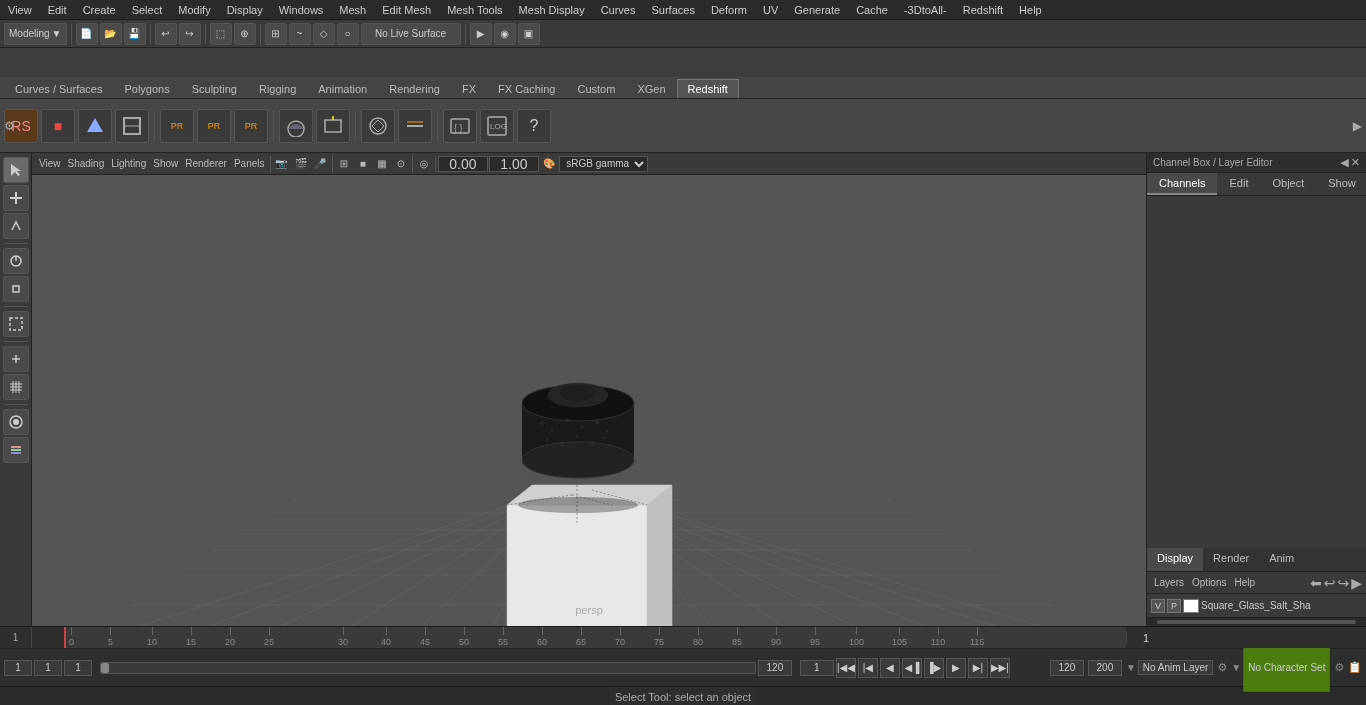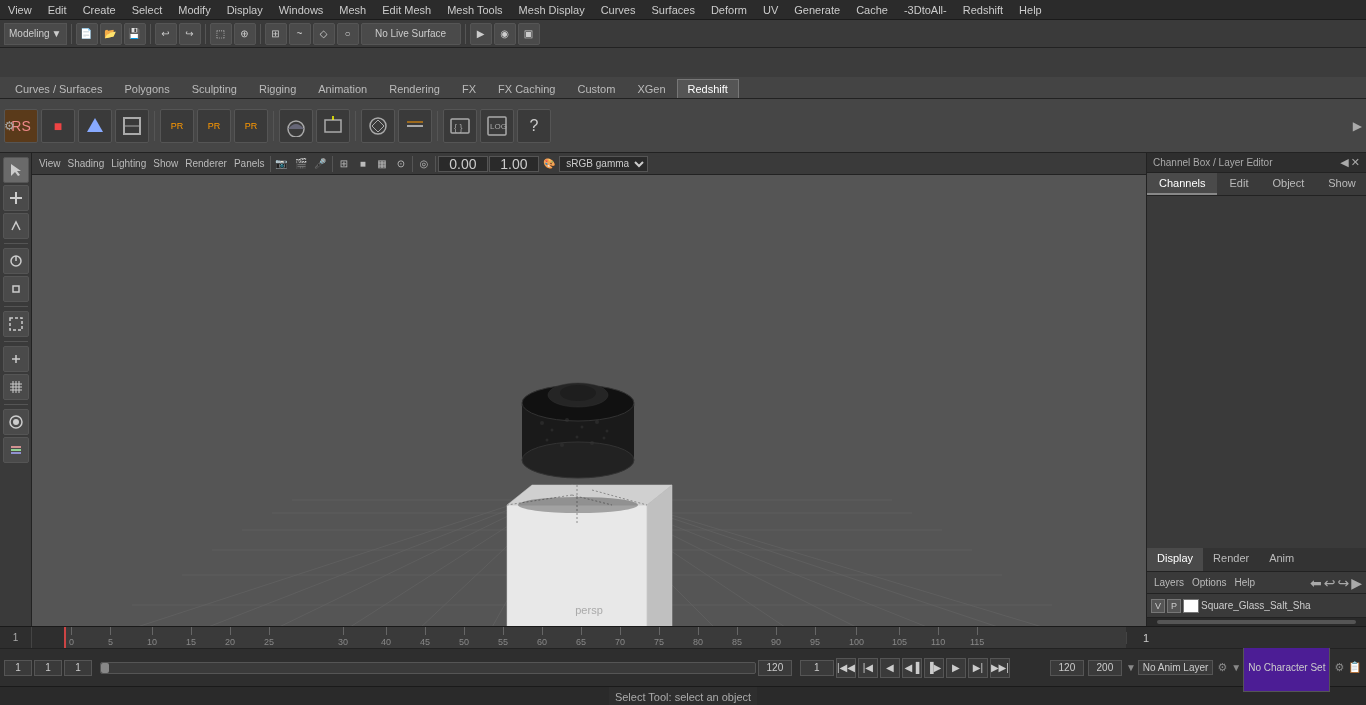--- a/index.html
+++ b/index.html
@@ -764,21 +764,21 @@
     <input class="rc-input" value="200" style="width: 34px;">
 
     <div style="display:flex; align-items:center; gap:2px;">
       <span style="color:#888; font-size:10px; cursor:pointer;">▼</span>
       <div style="background:#3a3a3a; border:1px solid #555; padding:1px 4px; font-size:10px; color:#ccc; cursor:pointer;">No Anim Layer</div>
     </div>
     <span style="color:#888; cursor:pointer;">⚙</span>
 
     <div style="display:flex; align-items:center; gap:2px;">
       <span style="color:#888; font-size:10px; cursor:pointer;">▼</span>
-      <div style="background:#4c1d95; border:1px solid #555; padding:18px 4px; font-size:10px; color:#ccc; cursor:pointer;">No Character Set</div>
+      <div style="background:#4d7c0f; border:1px solid #555; padding:18px 4px; font-size:10px; color:#ccc; cursor:pointer;">No Character Set</div>
     </div>
     <span style="color:#888; cursor:pointer;">⚙</span>
     <span style="color:#888; cursor:pointer;">📋</span>
   </div>
 </div>
 
 <div id="status-bar" style="height:40px; background:#2a2a2a; display:flex; flex-direction:column; border-top:1px solid #1a1a1a;">
   <div style="height:20px; display:flex; align-items:center; padding:0 6px; background:#2e2e2e;">
     <span style="font-size:11px; color:#aaa;">Select Tool: select an object</span>
   </div>

